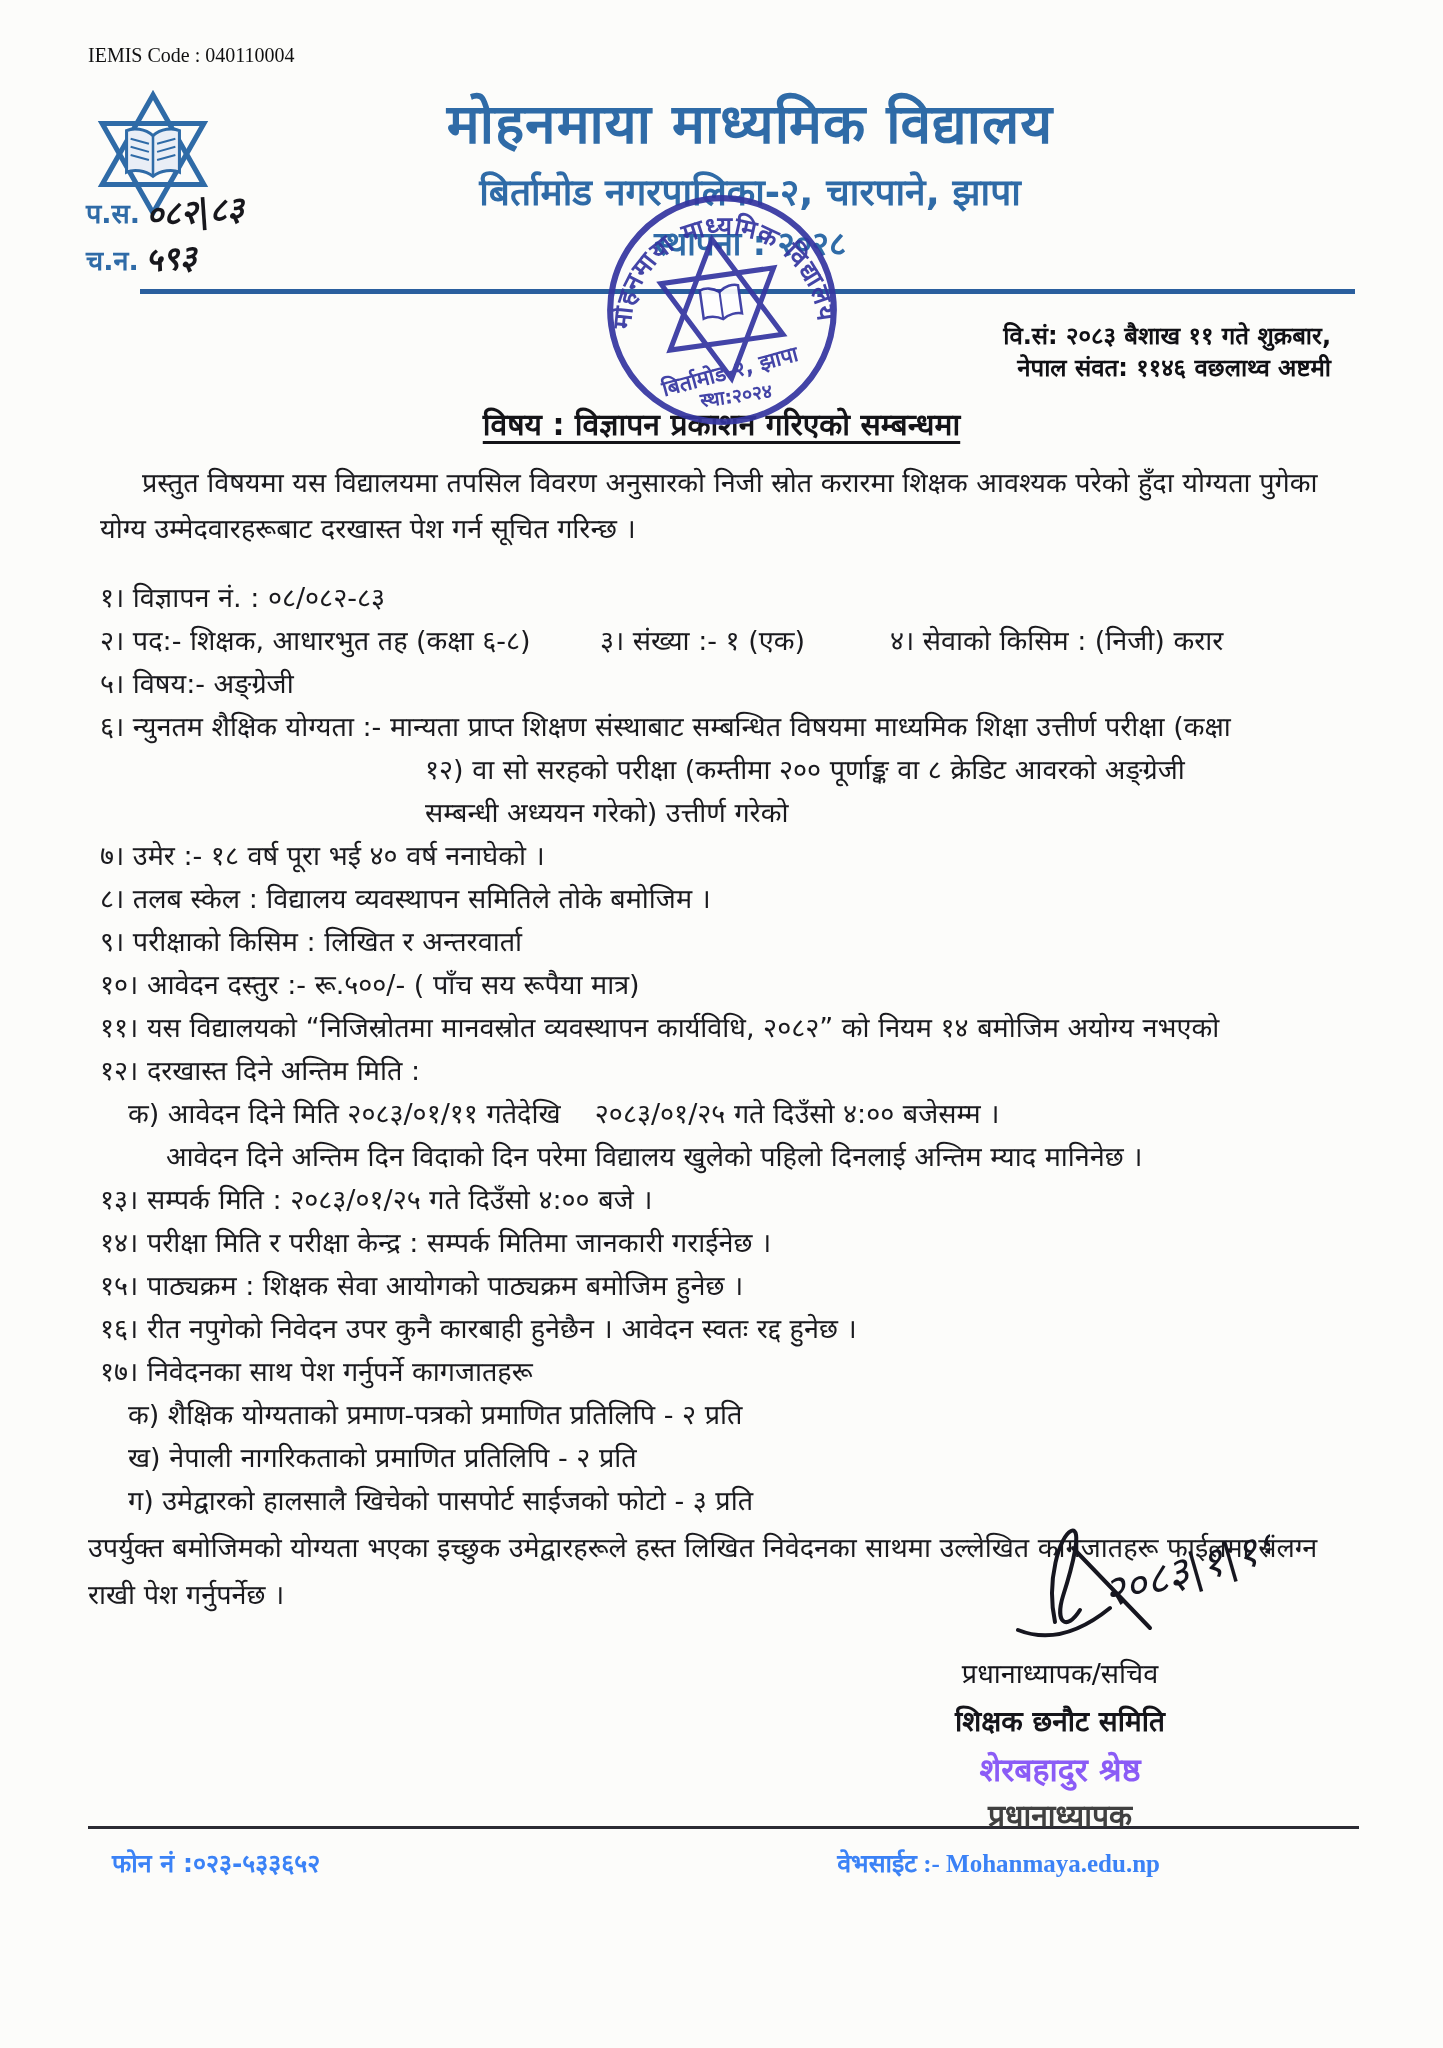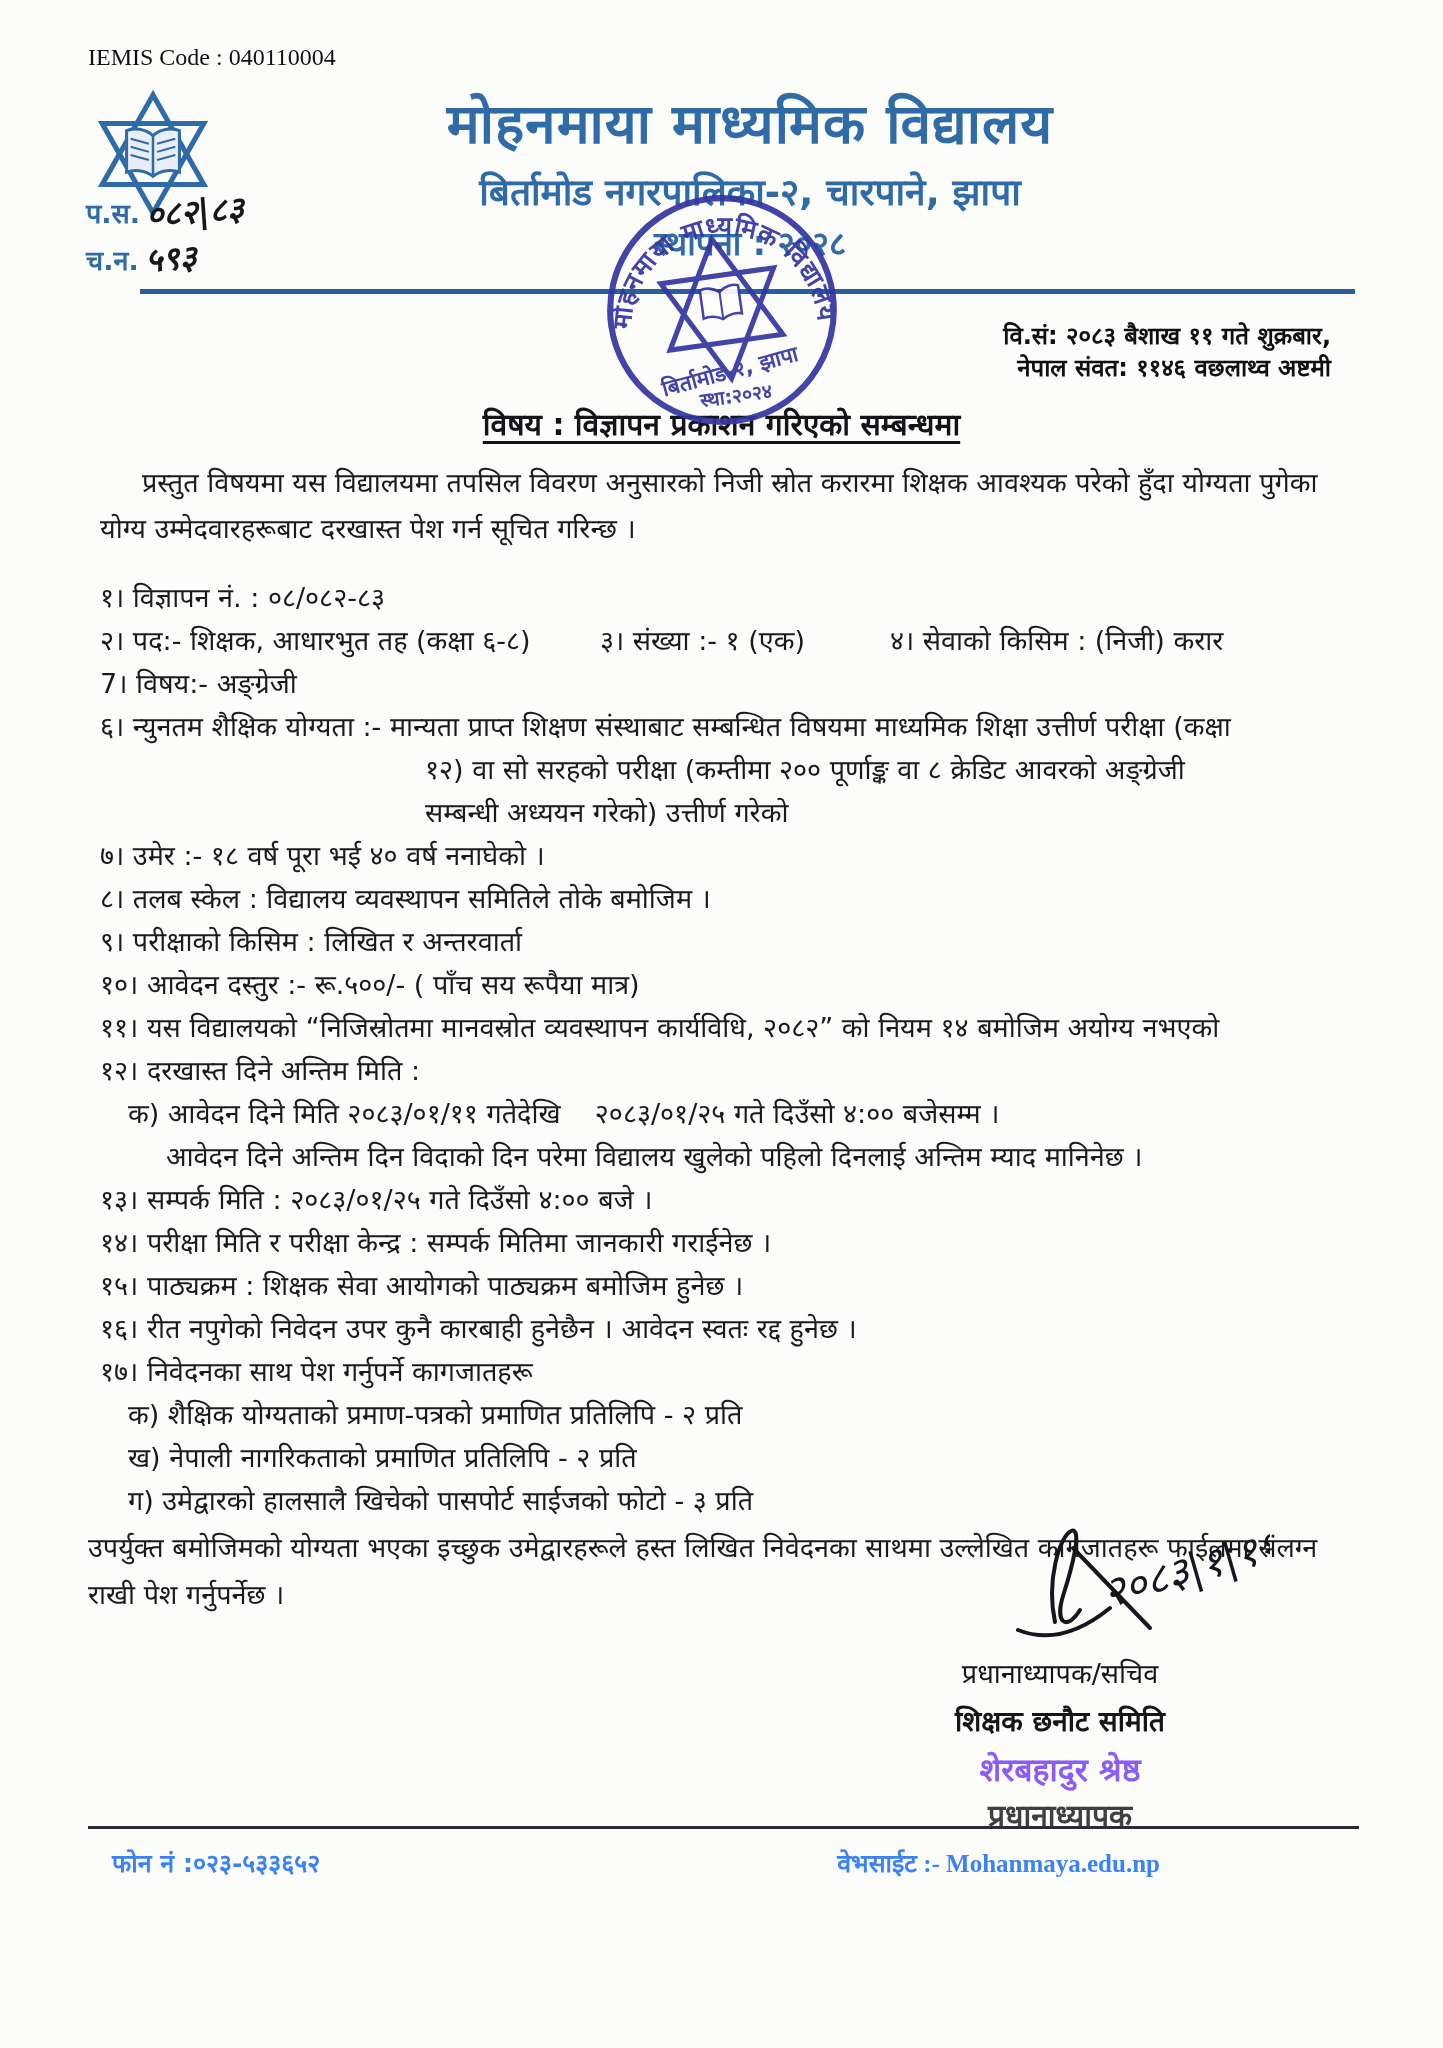--- a/index.html
+++ b/index.html
@@ -5,21 +5,21 @@
   * { margin:0; padding:0; box-sizing:border-box; }
   html,body { background:#9a9a9a; }
   body { font-family:"DejaVu Sans", sans-serif; }
   .page {
     position:relative; width:1443px; height:2048px; margin:0 auto;
     background:#fcfcfa; color:#1c1c1c; overflow:hidden;
   }
   
   .iemis {
     position:absolute; left:88px; top:44px;
-    font-family:"Liberation Serif", serif; font-size:24px; color:#111;
+    font-family:"Liberation Serif", serif; font-size:20px; color:#111;
   }
   .logo { position:absolute; left:92px; top:80px; width:122px; height:158px; }
   .regline { position:absolute; left:86px; font-size:27px; font-weight:700; color:#2f6ba7; }
   .regline .hand {
     display:inline-block; margin-left:6px; color:#17171c; font-weight:600;
     font-size:33px; font-style:italic; transform:rotate(-4deg);
   }
   .ps { top:188px; } .cn { top:235px; }
   .head-text { position:absolute; left:245px; top:84px; width:1010px; text-align:center; color:#2f6ba7; }
   .school-name { font-size:55px; font-weight:800; letter-spacing:1px; }
@@ -116,21 +116,21 @@
 
     <p class="intro">प्रस्तुत विषयमा यस विद्यालयमा तपसिल विवरण अनुसारको निजी स्रोत करारमा शिक्षक आवश्यक परेको हुँदा योग्यता पुगेका योग्य उम्मेदवारहरूबाट दरखास्त पेश गर्न सूचित गरिन्छ ।</p>
 
     <div class="list">
       <div class="line">१। विज्ञापन नं. : ०८/०८२-८३</div>
       <div class="line cols">
         <span class="c1">२। पद:- शिक्षक, आधारभुत तह (कक्षा ६-८)</span>
         <span class="c2">३। संख्या :- १ (एक)</span>
         <span class="c3">४। सेवाको किसिम : (निजी) करार</span>
       </div>
-      <div class="line">7। विषय:- अङ्ग्रेजी</div>
+      <div class="line">५। विषय:- अङ्ग्रेजी</div>
       <div class="line">६। न्युनतम शैक्षिक योग्यता :- मान्यता प्राप्त शिक्षण संस्थाबाट सम्बन्धित विषयमा माध्यमिक शिक्षा उत्तीर्ण परीक्षा (कक्षा</div>
       <div class="line ind-c">१२) वा सो सरहको परीक्षा (कम्तीमा २०० पूर्णाङ्क वा ८ क्रेडिट आवरको अङ्ग्रेजी</div>
       <div class="line ind-c">सम्बन्धी अध्ययन गरेको) उत्तीर्ण गरेको</div>
       <div class="line">७। उमेर :- १८ वर्ष पूरा भई ४० वर्ष ननाघेको ।</div>
       <div class="line">८। तलब स्केल : विद्यालय व्यवस्थापन समितिले तोके बमोजिम ।</div>
       <div class="line">९। परीक्षाको किसिम : लिखित र अन्तरवार्ता</div>
       <div class="line">१०। आवेदन दस्तुर :- रू.५००/- ( पाँच सय रूपैया मात्र)</div>
       <div class="line">११। यस विद्यालयको “निजिस्रोतमा मानवस्रोत व्यवस्थापन कार्यविधि, २०८२” को नियम १४ बमोजिम अयोग्य नभएको</div>
       <div class="line">१२। दरखास्त दिने अन्तिम मिति :</div>
       <div class="line ind-a">क) आवेदन दिने मिति २०८३/०१/११ गतेदेखि    २०८३/०१/२५ गते दिउँसो ४:०० बजेसम्म ।</div>

